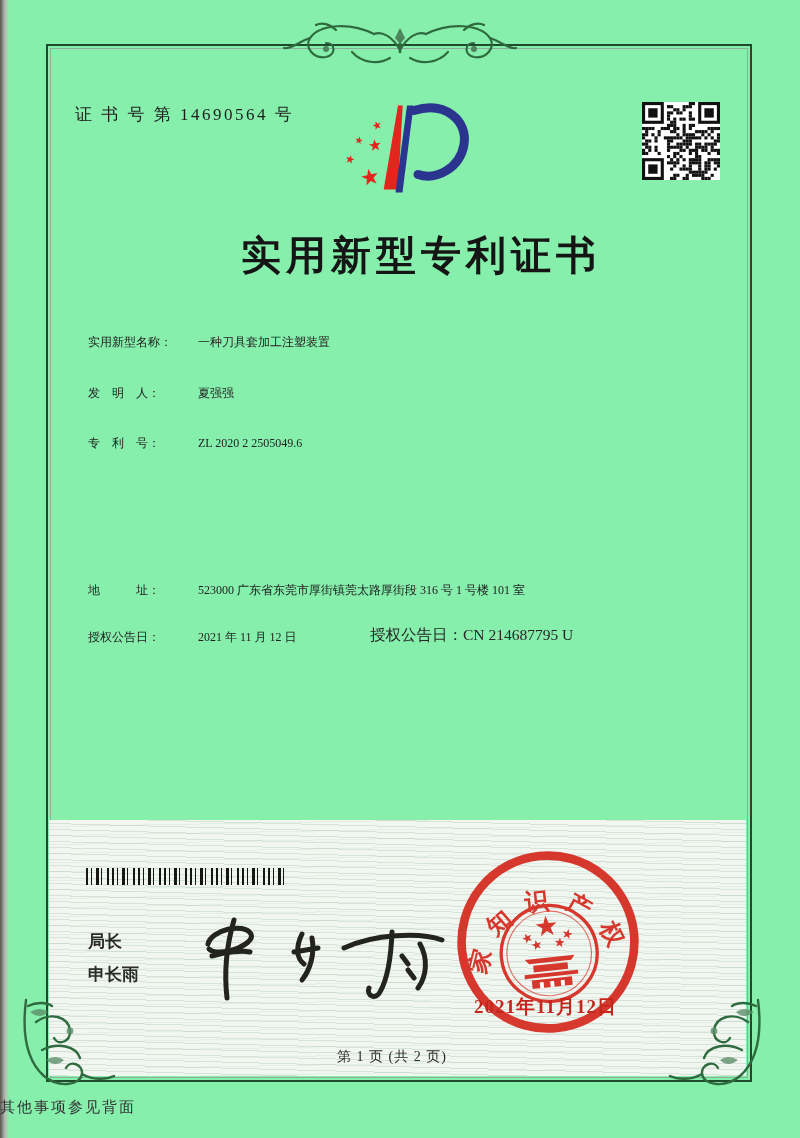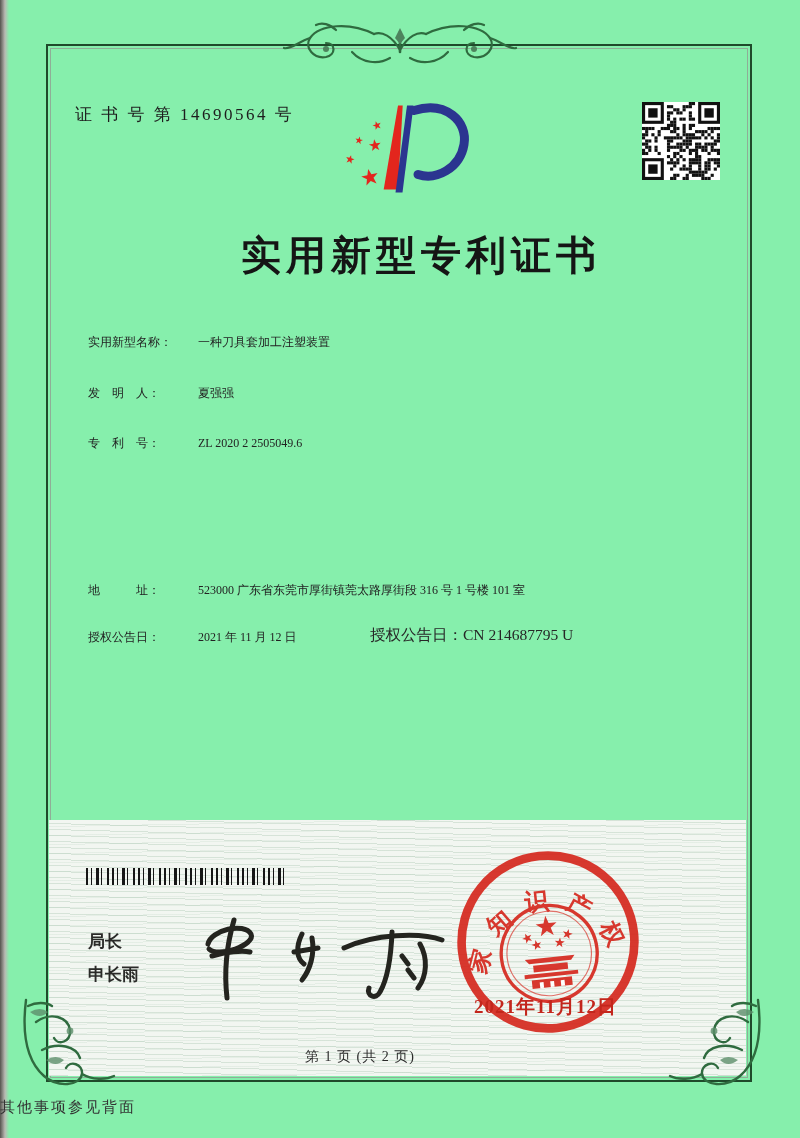--- a/index.html
+++ b/index.html
@@ -47,21 +47,21 @@
       #161616 15px 16px, transparent 16px 21px,
       #161616 21px 23px, transparent 23px 26px);}
   .signer-title{position:absolute;left:88px;top:930px;font-size:17px;font-weight:bold;
     font-family:"Liberation Sans","DejaVu Sans",sans-serif;color:#2a2a28;}
   .signer-name{position:absolute;left:88px;top:963px;font-size:17px;font-weight:bold;
     font-family:"Liberation Sans","DejaVu Sans",sans-serif;color:#2a2a28;}
   .signature{position:absolute;left:196px;top:912px;width:260px;height:92px;}
   .seal{position:absolute;left:452px;top:846px;width:192px;height:192px;transform:rotate(-6deg);}
   .seal-date{position:absolute;left:474px;top:994px;font-size:19px;font-weight:bold;
     color:#c3261c;letter-spacing:1px;}
-  .page-no{position:absolute;left:0;top:1048px;width:720px;text-align:center;font-size:14px;color:#2a2a2a;letter-spacing:1px;}
+  .page-no{position:absolute;left:0;top:1048px;width:720px;text-align:center;font-size:14px;color:#2a2a2a;letter-spacing:1px;padding-left:32px;}
   .back-note{position:absolute;left:0;top:1098px;width:780px;font-size:15px;color:#333;letter-spacing:2px;}
   svg{display:block;}
 </style>
 </head>
 <body>
 
 <div class="cert">
 
   <svg width="0" height="0" style="position:absolute" aria-hidden="true">
     <defs>

